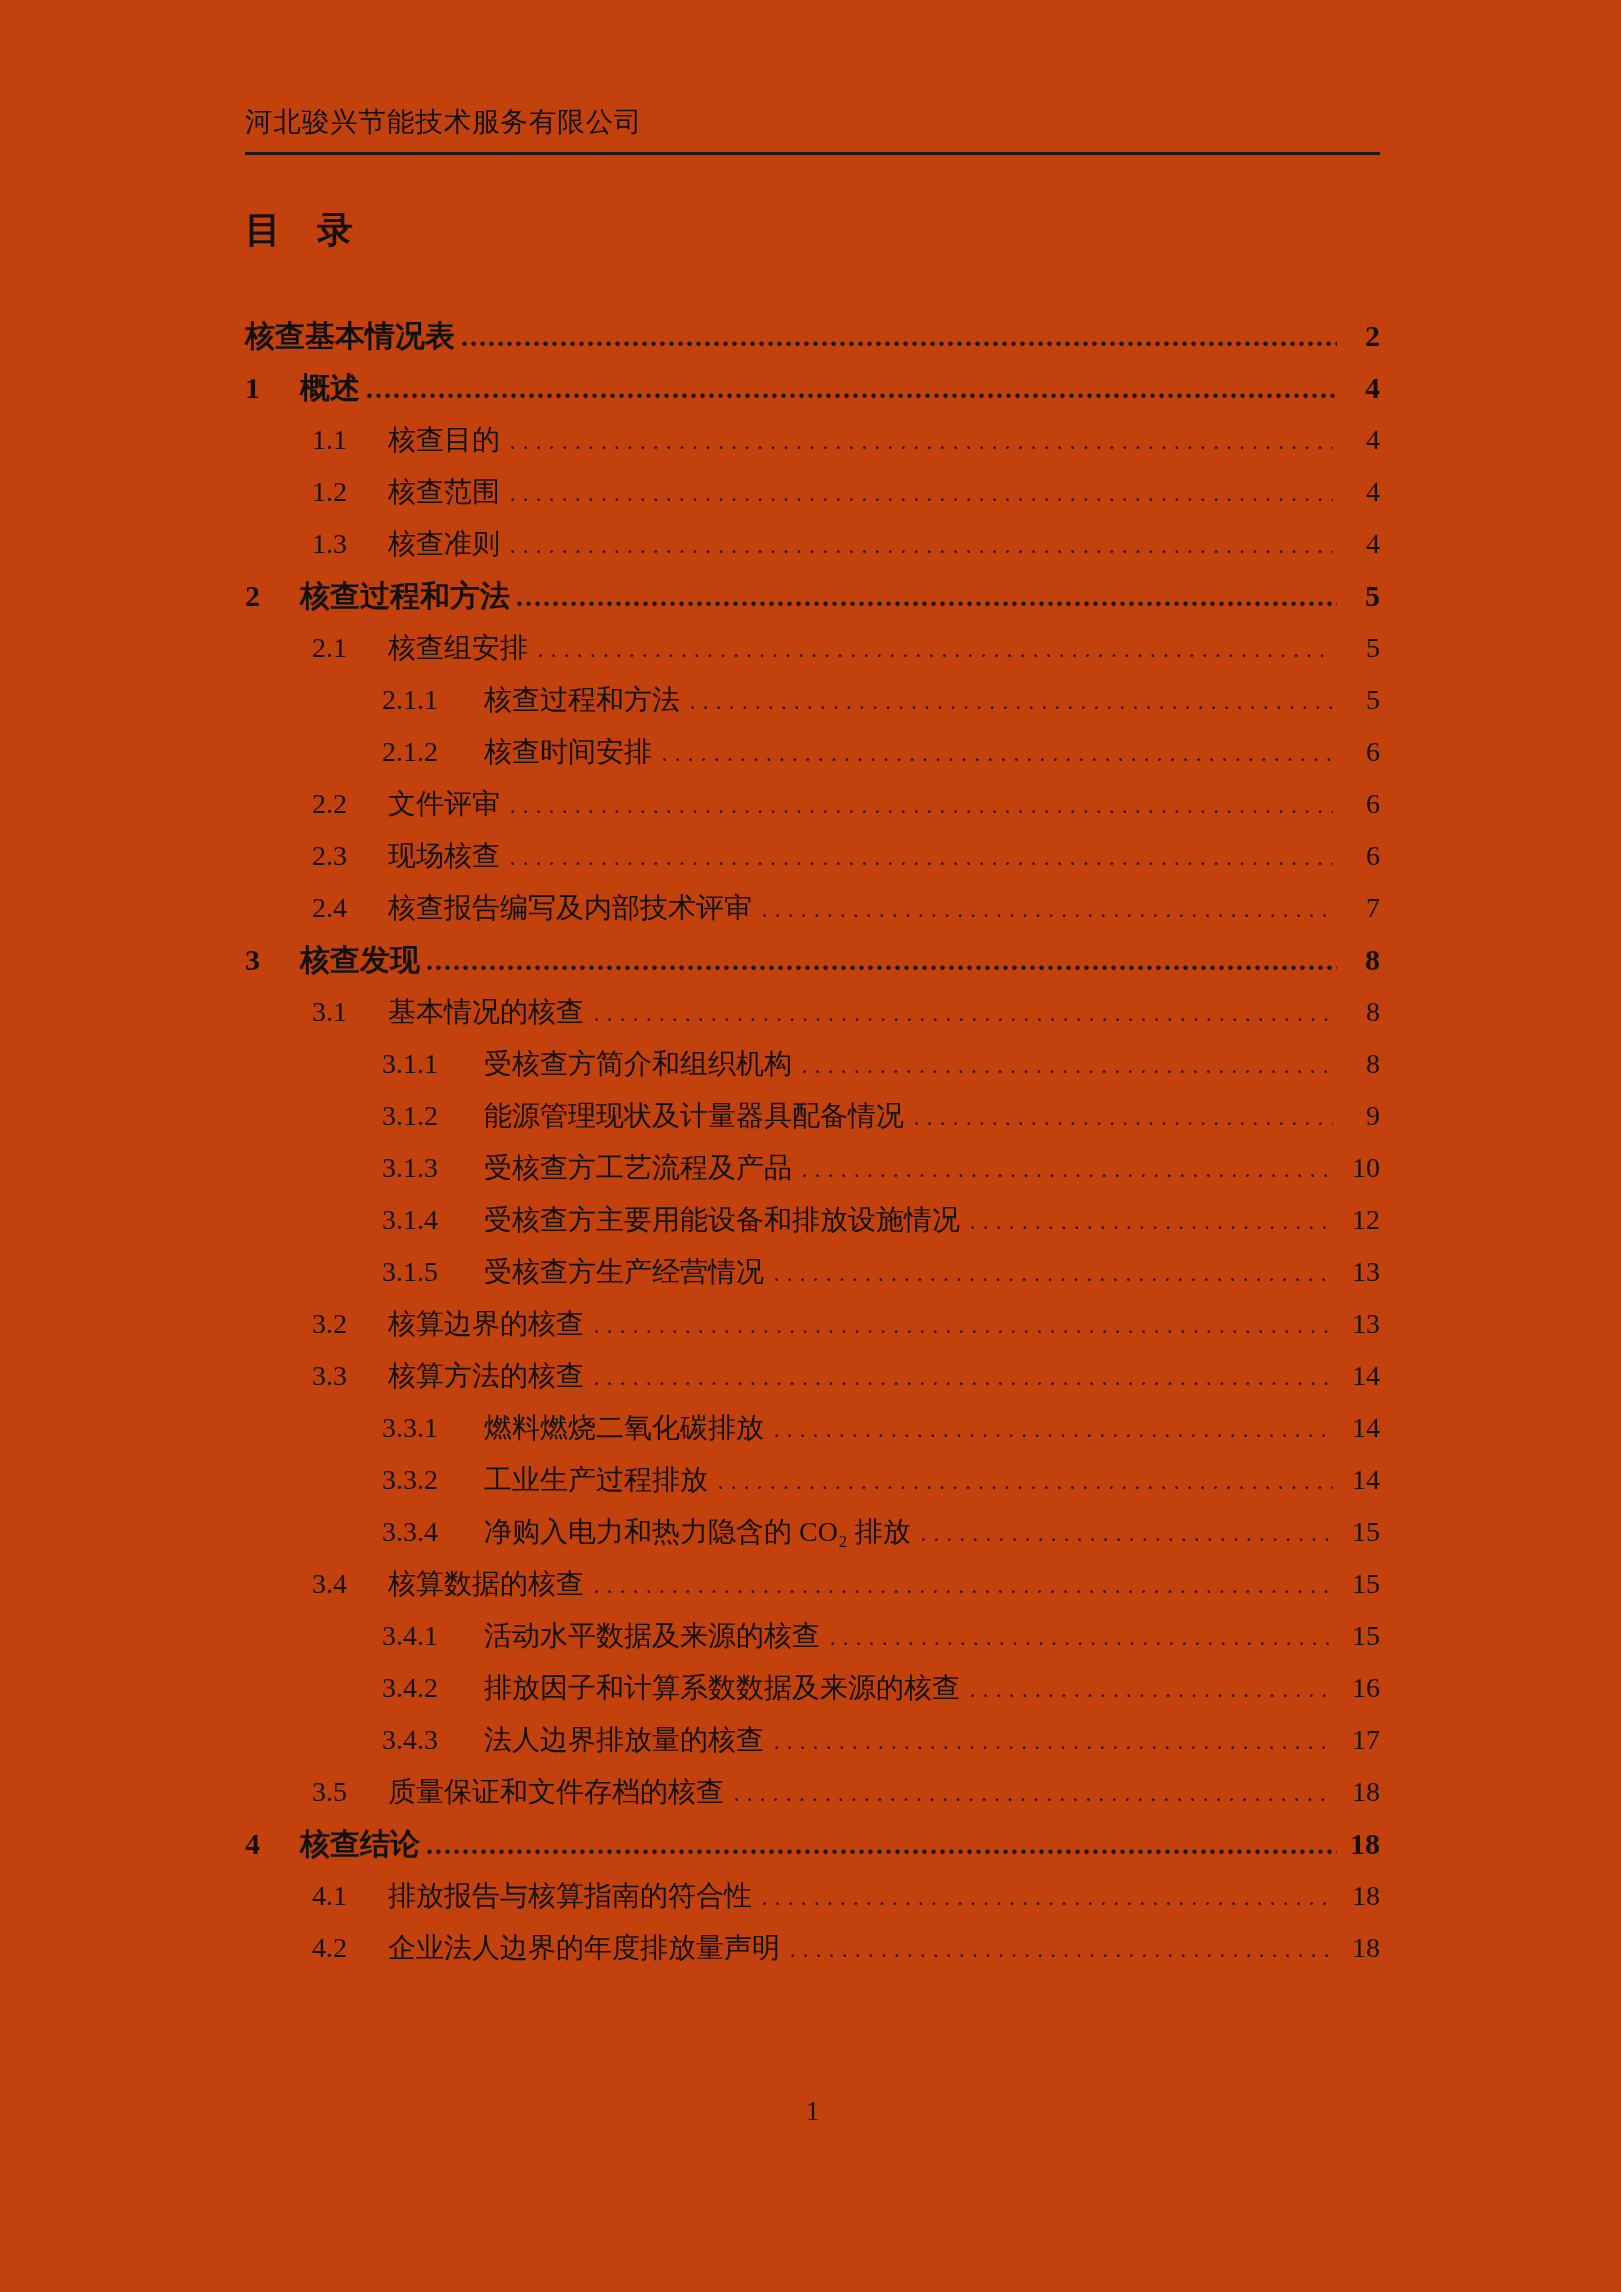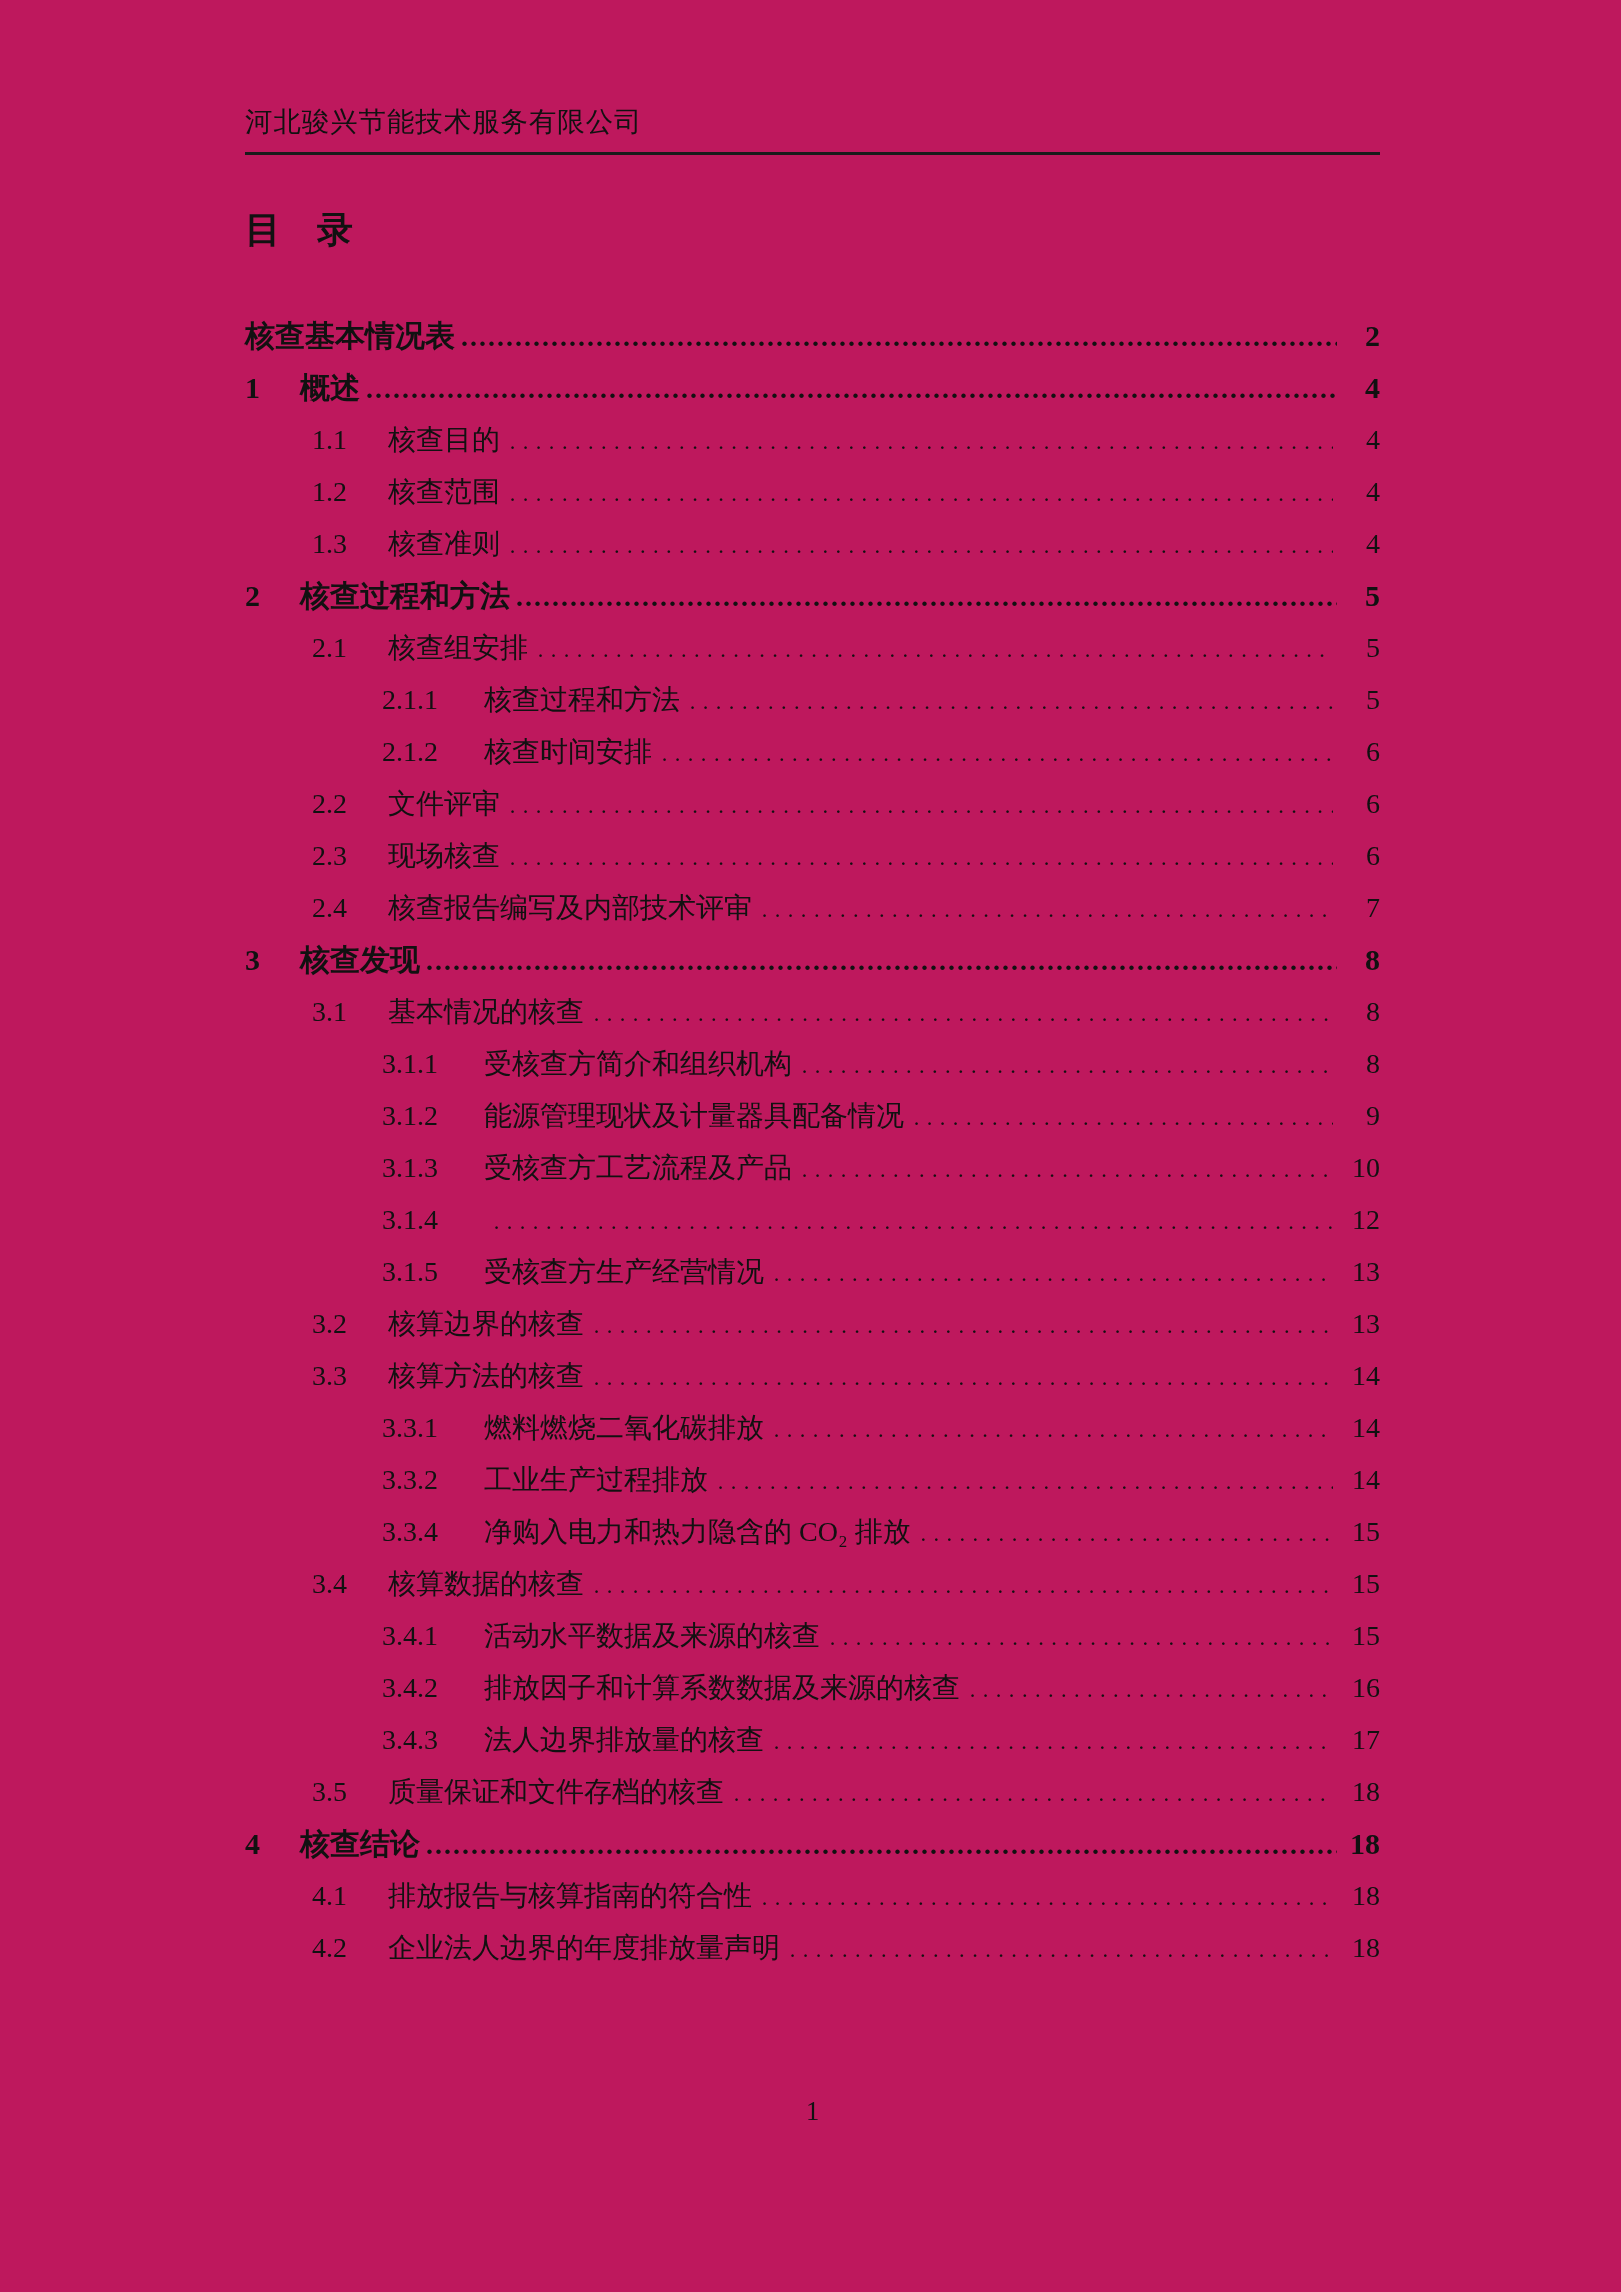--- a/index.html
+++ b/index.html
@@ -1,21 +1,21 @@
 <!DOCTYPE html>
 <html><head>
 <meta charset="utf-8">
 <style>
   * { margin: 0; padding: 0; box-sizing: border-box; }
   html, body { background: #ffffff; }
   .page {
     position: relative;
     width: 1621px;
     height: 2293px;
-    background: #be185d;
+    background: #c2410c;
     color: #111;
     font-family: "Liberation Serif", "DejaVu Serif", serif;
     overflow: hidden;
   }
   .header {
     position: absolute;
     left: 245px;
     top: 104px;
     width: 1135px;
     font-size: 27.4px;
@@ -180,20 +180,21 @@
     <span class="pagenum">9</span>
   </div>
       <div class="toc-row level-2">
     <span class="num">3.1.3</span>
     <span class="label">受核查方工艺流程及产品</span>
     <span class="leader"></span>
     <span class="pagenum">10</span>
   </div>
       <div class="toc-row level-2">
     <span class="num">3.1.4</span>
+    <span class="label">受核查方主要用能设备和排放设施情况</span>
     <span class="leader"></span>
     <span class="pagenum">12</span>
   </div>
       <div class="toc-row level-2">
     <span class="num">3.1.5</span>
     <span class="label">受核查方生产经营情况</span>
     <span class="leader"></span>
     <span class="pagenum">13</span>
   </div>
       <div class="toc-row level-1">

